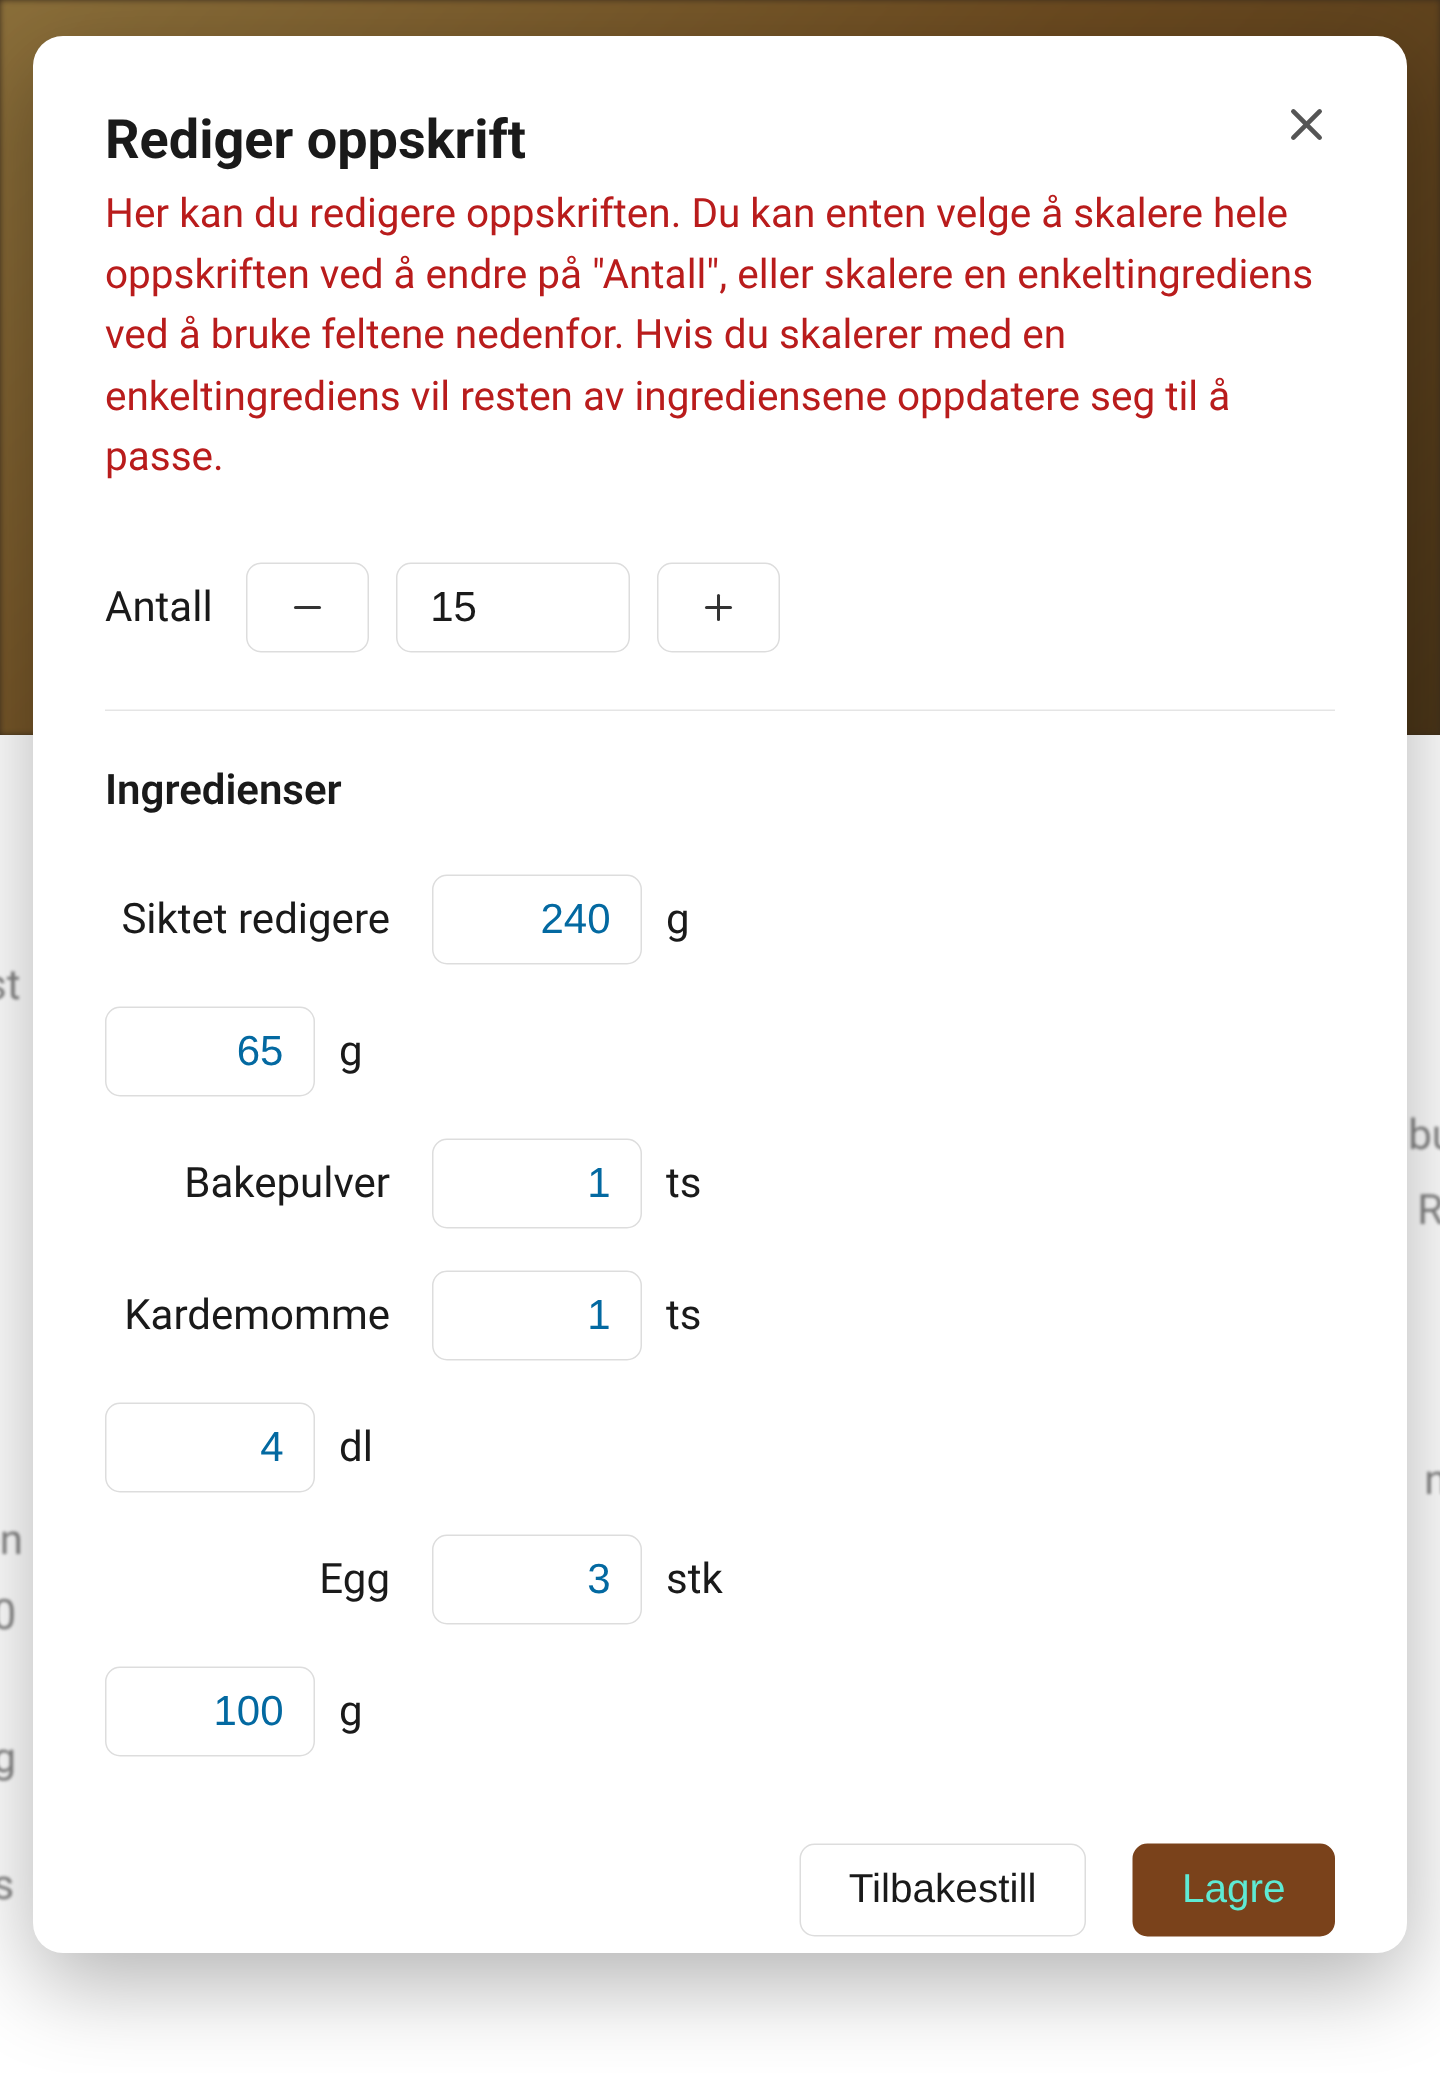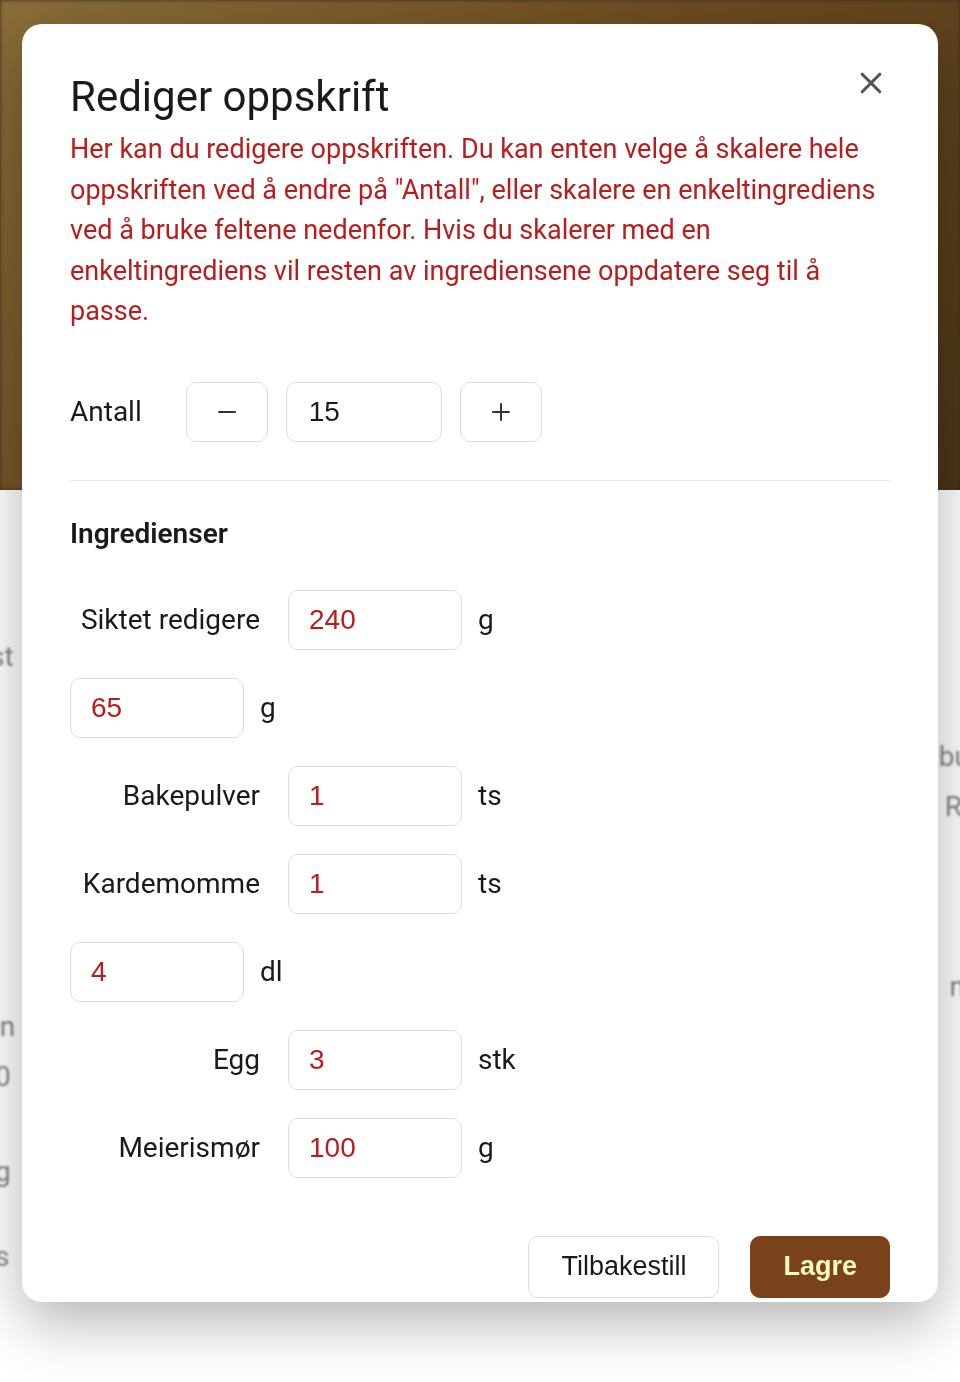--- a/index.html
+++ b/index.html
@@ -59,22 +59,22 @@
     }
     
     .modal-header {
       display: flex;
       justify-content: space-between;
       align-items: flex-start;
       margin-bottom: 8px;
     }
     
     .modal-title {
-      font-size: 42px;
-      font-weight: 400;
+      font-size: 36px;
+      font-weight: 700;
       color: #1a1a1a;
     }
     
     .close-btn {
       background: none;
       border: none;
       cursor: pointer;
       padding: 4px;
       color: #555;
       margin-top: -8px;
@@ -95,21 +95,21 @@
     .quantity-row {
       display: flex;
       align-items: center;
       gap: 18px;
       margin-bottom: 38px;
     }
     
     .quantity-label {
       font-size: 28px;
       color: #1a1a1a;
-      margin-right: 26px;
+      margin-right: 4px;
     }
     
     .stepper-btn {
       width: 82px;
       height: 60px;
       border: 1px solid #ddd;
       border-radius: 10px;
       background: #fff;
       cursor: pointer;
       display: flex;
@@ -155,27 +155,28 @@
     
     .ingredient-label {
       font-size: 28px;
       color: #1a1a1a;
       text-align: right;
       width: 218px;
       padding-right: 28px;
     }
     
     .ingredient-input {
-      width: 174px;
+      width: 140px;
       height: 60px;
       border: 1px solid #ddd;
       border-radius: 10px;
       font-size: 28px;
       padding: 0 20px;
-      color: #b91c1c;
+      color: #0369a1;
+      text-align: right;
     }
     
     .ingredient-unit {
       font-size: 28px;
       color: #1a1a1a;
       margin-left: 16px;
     }
     
     .modal-footer {
       display: flex;
@@ -199,22 +200,21 @@
     
     .btn-secondary {
       background: #fff;
       border: 1px solid #ddd;
       color: #1a1a1a;
     }
     
     .btn-primary {
       background: #7a421b;
       border: 1px solid #7a421b;
-      color: #fef9c3;
-      font-weight: bold;
+      color: #5eead4;
     }
   </style>
 </head>
 <body>
 
 <div class="background-blur"></div>
 <div class="background-lower">
   <span class="bg-text" style="top:150px; left:-10px;">st</span>
   <span class="bg-text" style="top:520px; left:-15px;">en</span>
   <span class="bg-text" style="top:570px; left:-5px;">0</span>
@@ -282,21 +282,20 @@
       <div class="ingredient-row">
         <input type="text" class="ingredient-input" value="4" style="">
         <span class="ingredient-unit">dl</span>
       </div>
       <div class="ingredient-row">
         <span class="ingredient-label">Egg</span>
         <input type="text" class="ingredient-input" value="3" style="">
         <span class="ingredient-unit">stk</span>
       </div>
       <div class="ingredient-row">
-        <span class="ingredient-label">Meierismør</span>
         <input type="text" class="ingredient-input" value="100" style="">
         <span class="ingredient-unit">g</span>
       </div>
     </div>
 
   <div class="modal-footer">
     <button class="btn btn-secondary">Tilbakestill</button>
     <button class="btn btn-primary">Lagre</button>
   </div>
 

